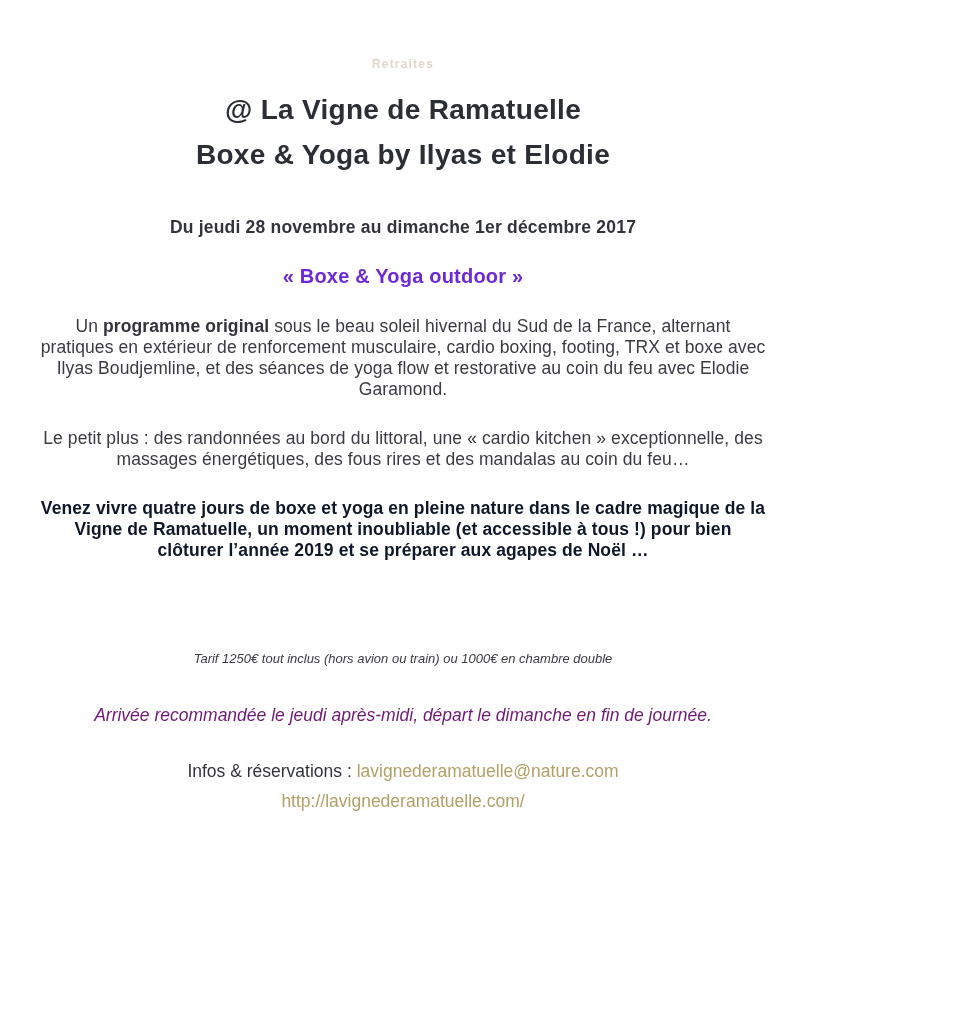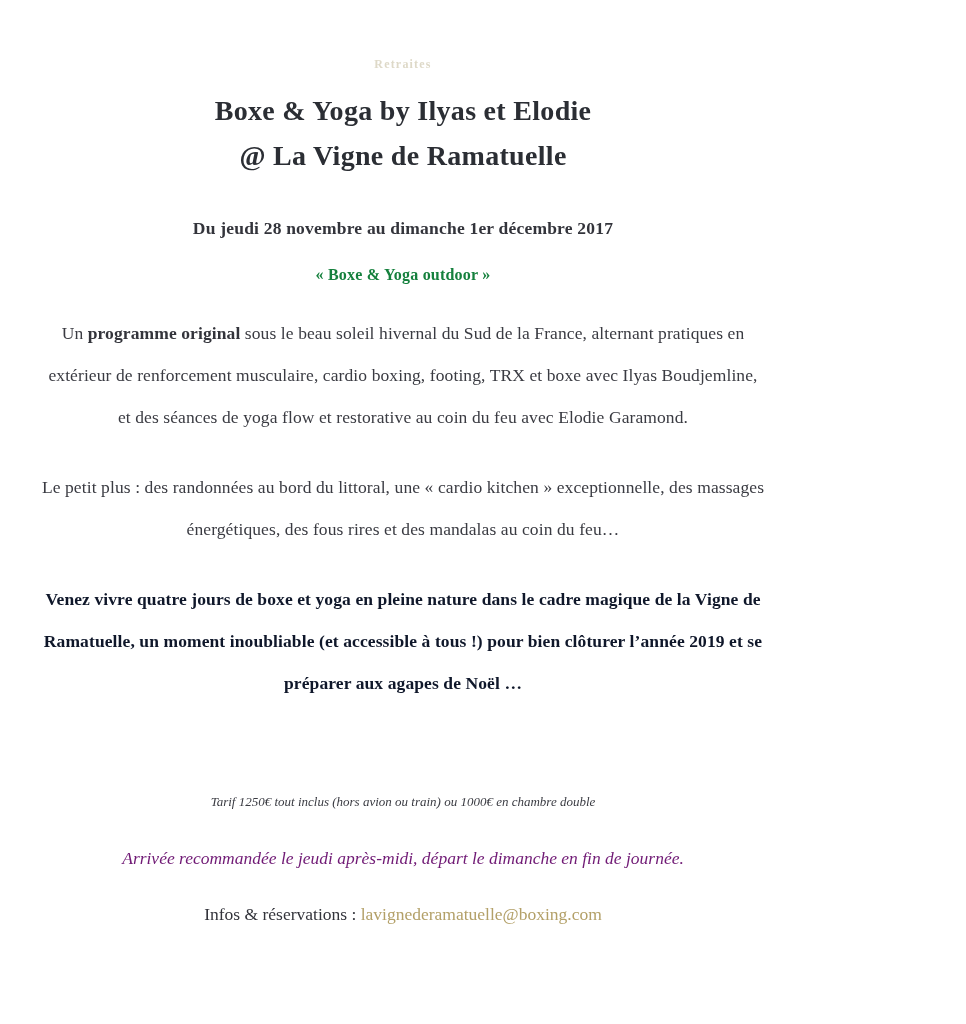--- a/index.html
+++ b/index.html
@@ -6,21 +6,20 @@
     margin: 0;
     padding: 0;
     background: #ffffff;
     font-family: "Liberation Sans", "DejaVu Sans", sans-serif;
   }
   .page {
     width: 806px;
     height: 1024px;
     background: #ffffff;
     overflow: hidden;
-    font-family: Liberation Serif, serif;
   }
   .article {
     max-width: 726px;
     margin: 0 auto;
     padding-top: 54px;
     text-align: center;
   }
   .category-label {
     display: inline-block;
     font-size: 12px;
@@ -41,29 +40,29 @@
   h1.article-title span { display: block; }
   .date-range {
     margin: 40px 0 0 0;
     font-size: 17.5px;
     font-weight: bold;
     color: #33343b;
     letter-spacing: 0.2px;
   }
   .subtitle {
     margin: 27px 0 0 0;
-    font-size: 16px;
+    font-size: 20px;
     font-weight: bold;
-    color: #15803d;
+    color: #6d28d9;
     letter-spacing: 0.2px;
   }
   p.body-text {
     margin: 28px 0 0 0;
     font-size: 17.5px;
-    line-height: 42px;
+    line-height: 21px;
     font-weight: normal;
     color: #3a3b42;
     letter-spacing: 0.1px;
   }
   p.body-text .bold-inline { font-weight: bold; color: #33343b; }
   p.body-text.emphasis { font-weight: bold; color: #0f172a; }
   p.pricing-line {
     margin: 83px 0 0 0;
     font-size: 13px;
     line-height: 29.5px;
@@ -96,35 +95,36 @@
 </style>
 </head>
 <body>
 
 <div class="page">
   <div class="article">
 
     <a class="category-label">Retraites</a>
 
     <h1 class="article-title">
+      <span>@ La Vigne de Ramatuelle</span>
       <span>Boxe &amp; Yoga by Ilyas et Elodie</span>
-      <span>@ La Vigne de Ramatuelle</span>
     </h1>
 
     <p class="date-range">Du jeudi 28 novembre au dimanche 1er décembre 2017</p>
 
     <p class="subtitle">« Boxe &amp; Yoga outdoor »</p>
 
     <p class="body-text"><span>Un </span><span class="bold-inline">programme original</span><span> sous le beau soleil hivernal du Sud de la France, alternant pratiques en extérieur de renforcement musculaire, cardio boxing, footing, TRX et boxe avec Ilyas Boudjemline, et des séances de yoga flow et restorative au coin du feu avec Elodie Garamond.</span></p>
 
     <p class="body-text">Le petit plus : des randonnées au bord du littoral, une « cardio kitchen » exceptionnelle, des massages énergétiques, des fous rires et des mandalas au coin du feu…</p>
 
     <p class="body-text emphasis">Venez vivre quatre jours de boxe et yoga en pleine nature dans le cadre magique de la Vigne de Ramatuelle, un moment inoubliable (et accessible à tous !) pour bien clôturer l’année 2019 et se préparer aux agapes de Noël …</p>
 
     <p class="pricing-line">Tarif 1250€ tout inclus (hors avion ou train) ou 1000€ en chambre double</p>
 
     <p class="arrival-line">Arrivée recommandée le jeudi après-midi, départ le dimanche en fin de journée.</p>
 
-    <p class="contact-line"><span>Infos &amp; réservations : </span><a class="gold-link">lavignederamatuelle@boxing.com</a></p>
+    <p class="contact-line"><span>Infos &amp; réservations : </span><a class="gold-link">lavignederamatuelle@nature.com</a></p>
 
+    <p class="url-line"><a class="gold-link">http://lavignederamatuelle.com/</a></p>
 
   </div>
 </div>
 
 </body></html>

